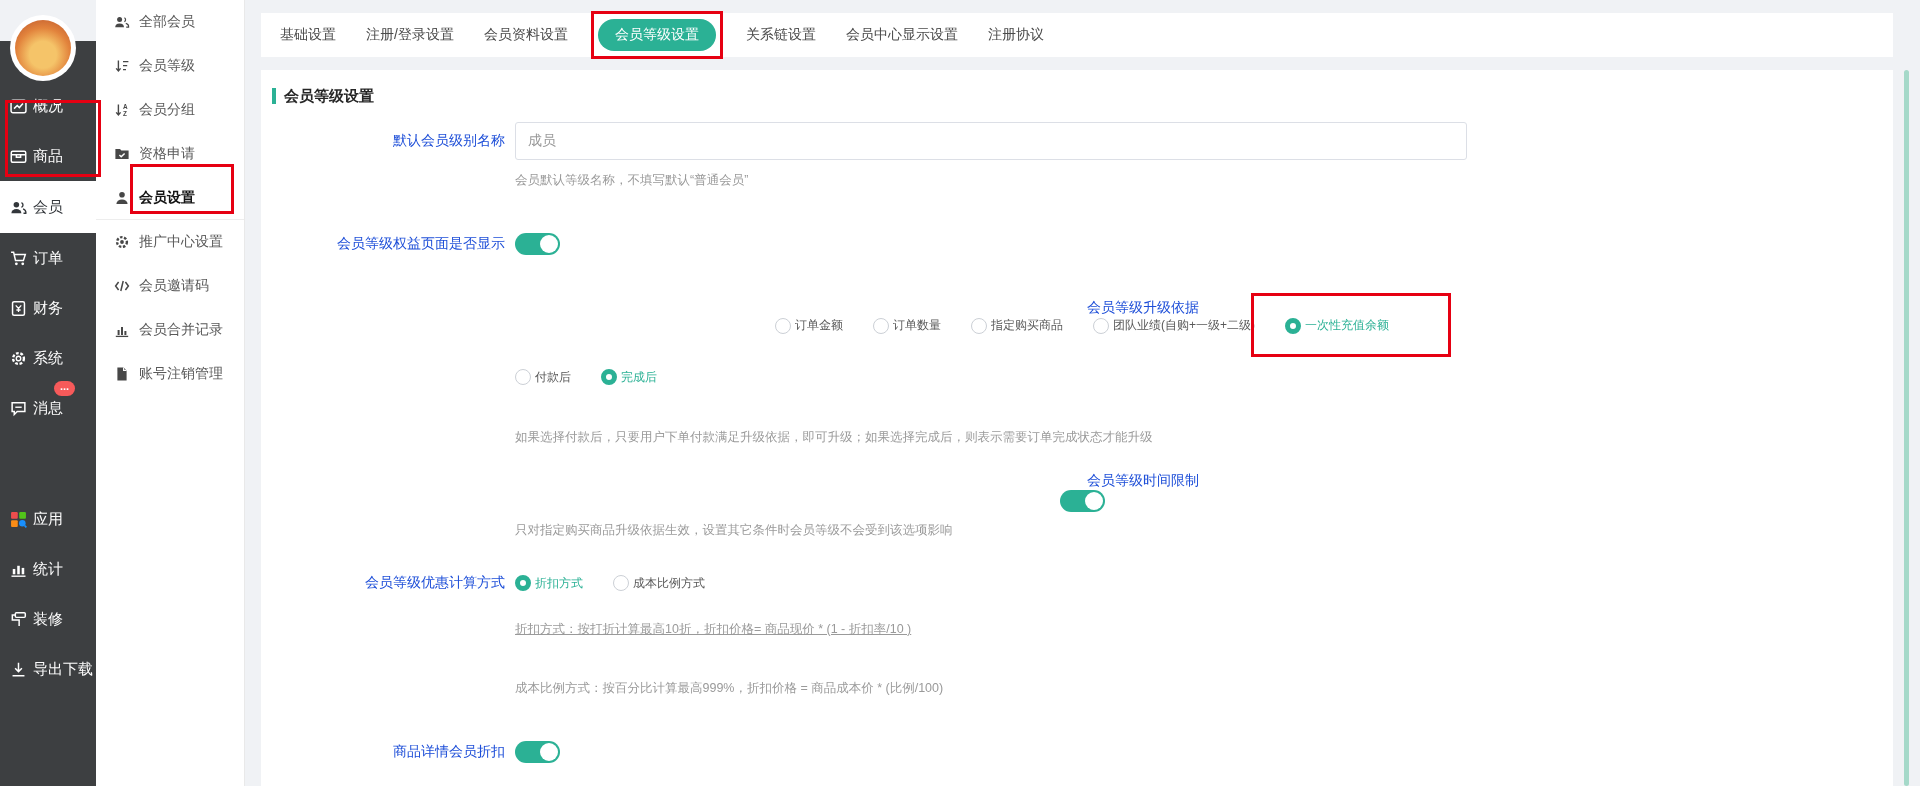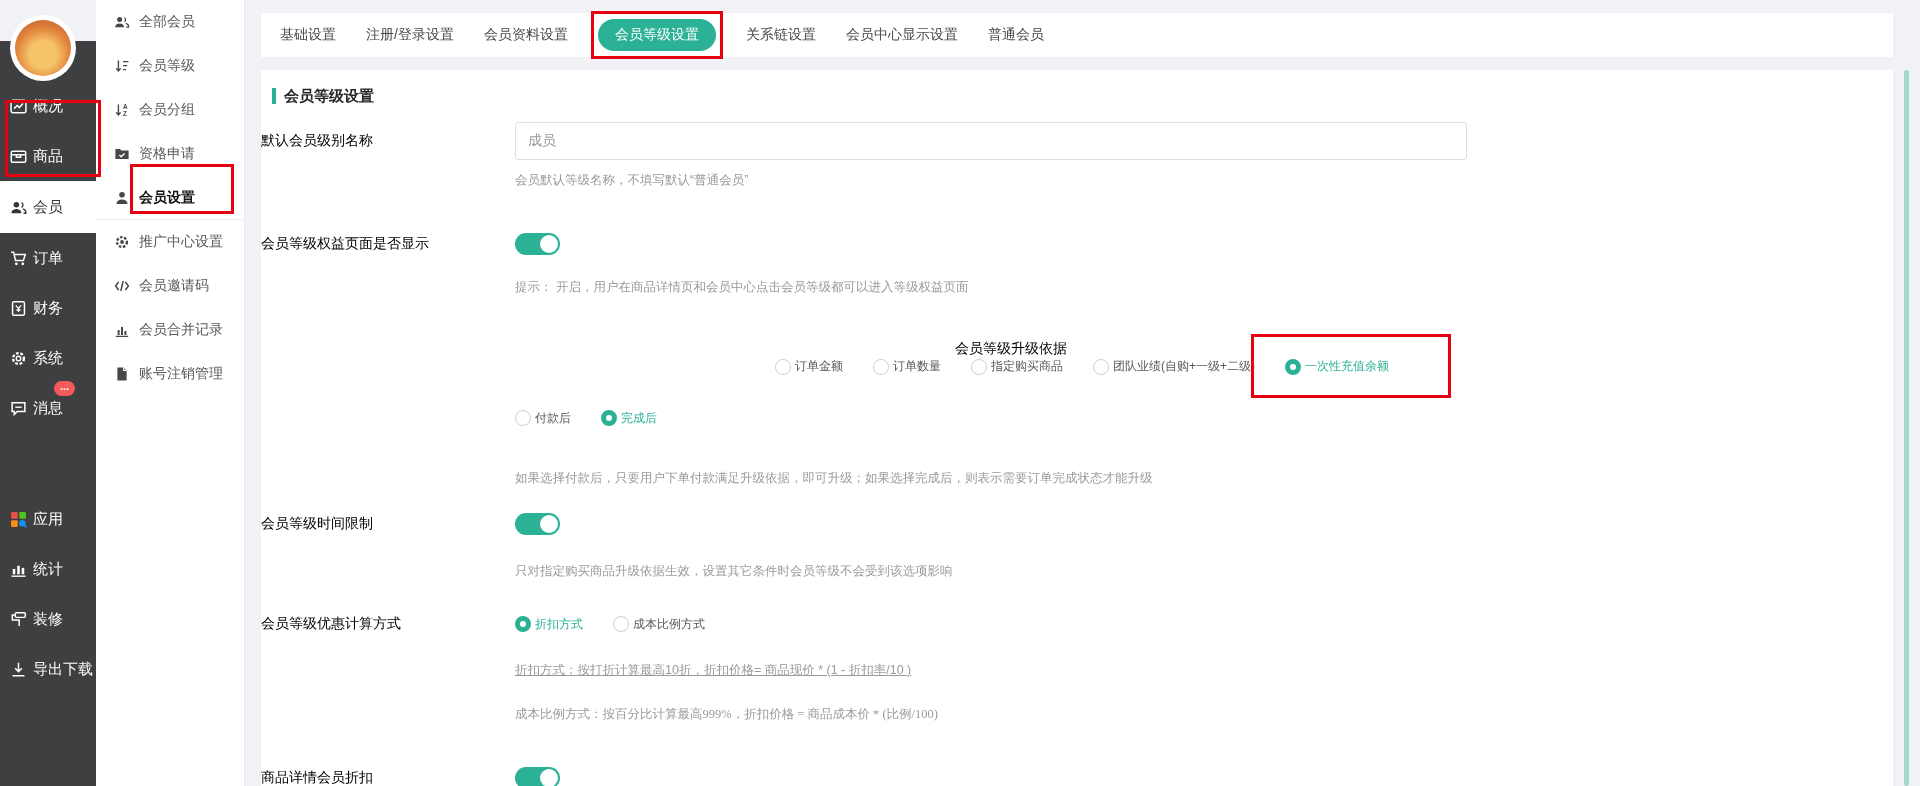--- a/index.html
+++ b/index.html
@@ -37,37 +37,37 @@
   .tab{font-size:14px;color:#4a4a4a;cursor:pointer;white-space:nowrap;}
   .tabwrap{position:relative;display:inline-flex;}
   .tab.active{background:var(--accent);color:#fff;padding:7px 17px;border-radius:16px;}
   .annot-tab{position:absolute;left:-7px;right:-7px;top:-8px;bottom:-8px;border:3px solid var(--annot);pointer-events:none;}
 
   .card{margin:13px 0 0 16px;width:1632px;height:716px;background:#fff;padding-top:16px;overflow:hidden;}
   .section-head{display:flex;align-items:center;margin-left:11px;height:20px;font-size:15px;font-weight:bold;color:#262626;gap:8px;}
   .section-head .bar{width:4px;height:16px;background:var(--accent);display:inline-block;}
 
   .frow{display:flex;align-items:center;}
-  .flabel{width:244px;flex:none;text-align:left;color:#000000;font-size:14px;white-space:nowrap;}
+  .flabel{width:244px;flex:none;text-align:right;color:#1d4ed8;font-size:14px;white-space:nowrap;}
   .fctrl{margin-left:10px;display:flex;align-items:center;}
   .finput{margin-left:10px;width:952px;height:38px;border:1px solid #dcdfe6;border-radius:3px;padding:0 12px;font-size:14px;color:#999;font-family:inherit;outline:none;background:#fff;}
   .fhelp{margin-left:254px;font-size:12.5px;color:#9a9a9a;height:17px;line-height:17px;white-space:nowrap;}
 
   .r1{margin-top:16px;}
   .h1{margin-top:12px;}
   .r2{margin-top:44px;height:22px;}
   .h2{margin-top:24px;}
   .r3{margin-top:44px;height:20px;flex-direction:column;}
   .r3b{margin-top:48px;height:20px;}
   .h3{margin-top:42px;}
-  .r4{margin-top:26px;height:22px;}
+  .r4{margin-top:26px;height:22px;flex-direction:column;}
   .h4{margin-top:28px;}
   .r5{margin-top:34px;height:20px;}
   .h5{margin-top:28px;text-decoration:underline;}
-  .h6{margin-top:27px;font-family:Liberation Serif, serif;}
+  .h6{margin-top:42px;}
   .r6{margin-top:42px;height:26px;}
 
   
   .switch{width:45px;height:22px;border-radius:12px;background:var(--accent);position:relative;cursor:pointer;flex:none;}
   .switch .knob{position:absolute;right:2px;top:2px;width:18px;height:18px;border-radius:50%;background:#fff;}
 
   
   .radios{margin-left:10px;display:flex;align-items:center;gap:30px;}
   .radio{display:inline-flex;align-items:center;gap:4px;cursor:pointer;color:#595959;font-size:12px;white-space:nowrap;position:relative;}
   .rdot{width:16px;height:16px;border-radius:50%;border:1px solid #ccd0d6;background:#fff;flex:none;}
@@ -301,21 +301,21 @@
   <div class="tabbar">
     <span class="tab">基础设置</span>
     <span class="tab">注册/登录设置</span>
     <span class="tab">会员资料设置</span>
     <span class="tabwrap">
       <span class="tab active">会员等级设置</span>
       <span class="annot-tab"></span>
     </span>
     <span class="tab">关系链设置</span>
     <span class="tab">会员中心显示设置</span>
-    <span class="tab">普通会员</span>
+    <span class="tab">注册协议</span>
   </div>
 
   <div class="card">
 
     <div class="section-head">
       <span class="bar"></span>
       <span>会员等级设置</span>
     </div>
 
     <div class="frow r1">
@@ -325,21 +325,20 @@
     <div class="fhelp h1">会员默认等级名称，不填写默认“普通会员”</div>
 
     <div class="frow r2">
       <div class="flabel">会员等级权益页面是否显示</div>
       <div class="fctrl">
           <div class="switch">
             <span class="knob"></span>
           </div>
         </div>
     </div>
-    <div class="fhelp h2">提示： 开启，用户在商品详情页和会员中心点击会员等级都可以进入等级权益页面</div>
 
     <div class="frow r3">
       <div class="flabel">会员等级升级依据</div>
       <div class="radios">
         <label class="radio">
             <span class="rdot"></span>
             <span>订单金额</span>
           </label>
         <label class="radio">
             <span class="rdot"></span>

